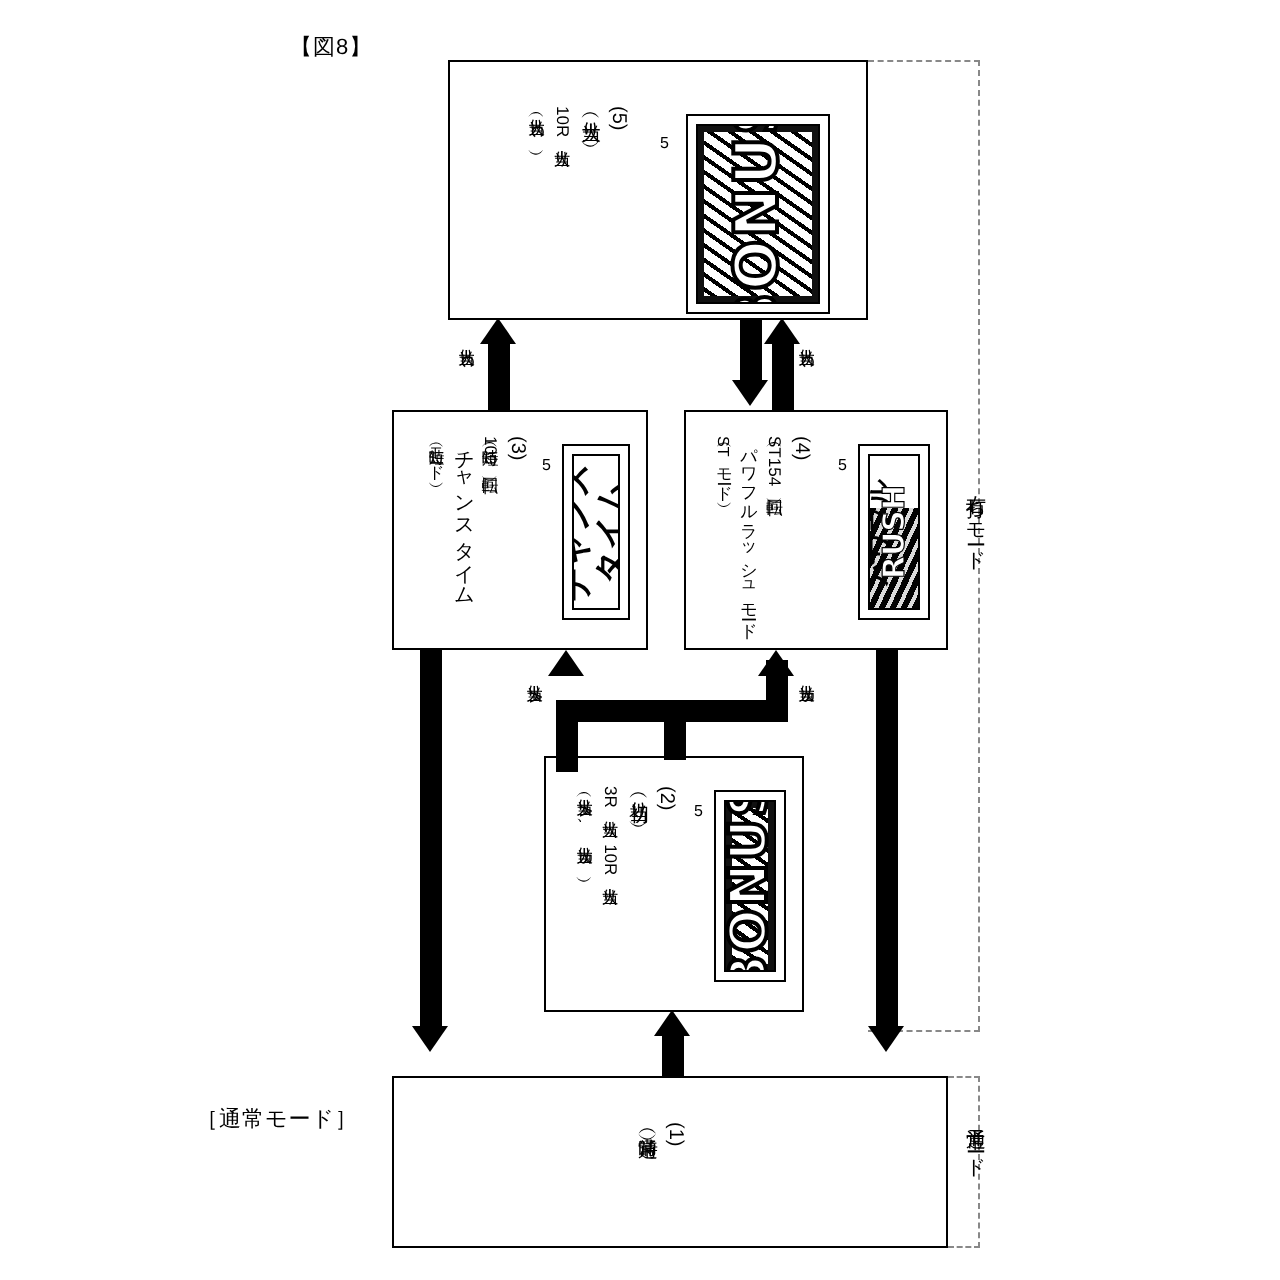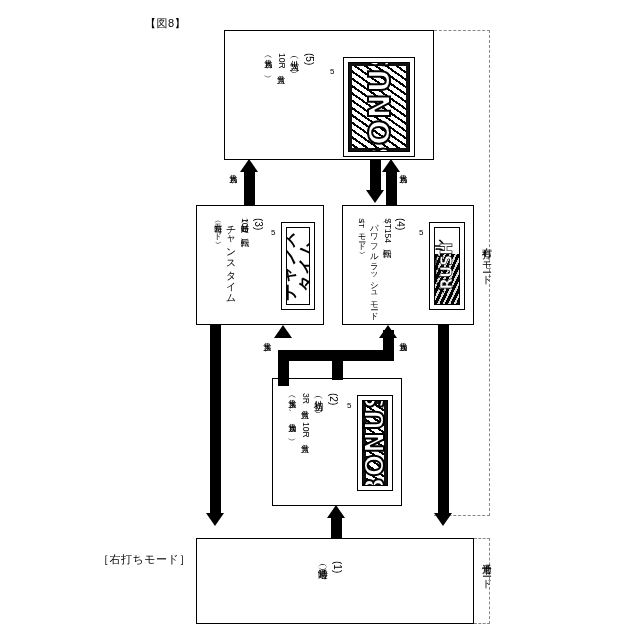--- a/index.html
+++ b/index.html
@@ -177,21 +177,21 @@
     letter-spacing:1px;
   }
 </style>
 </head>
 <body>
 
 <div class="root">
 
   <div class="fig-label">【図8】</div>
 
-  <div class="flow-label">［右打ちモード］</div>
+  <div class="flow-label">［通常モード］</div>
 
   <div class="dashed" style="left:434px;top:30px;width:56px;height:486px;border-left:none;"></div>
   <div class="mode-label vtext" style="left:481px;top:240px;">右打ちモード</div>
 
   <div class="dashed" style="left:474px;top:538px;width:16px;height:86px;border-left:none;"></div>
   <div class="mode-label vtext" style="left:481px;top:556px;">通常モード</div>
 
   <div class="box" id="box5">
     <div class="label-stack" style="left:38px;top:22px;height:96px;">
       <div class="vtext l1">(5)</div>

